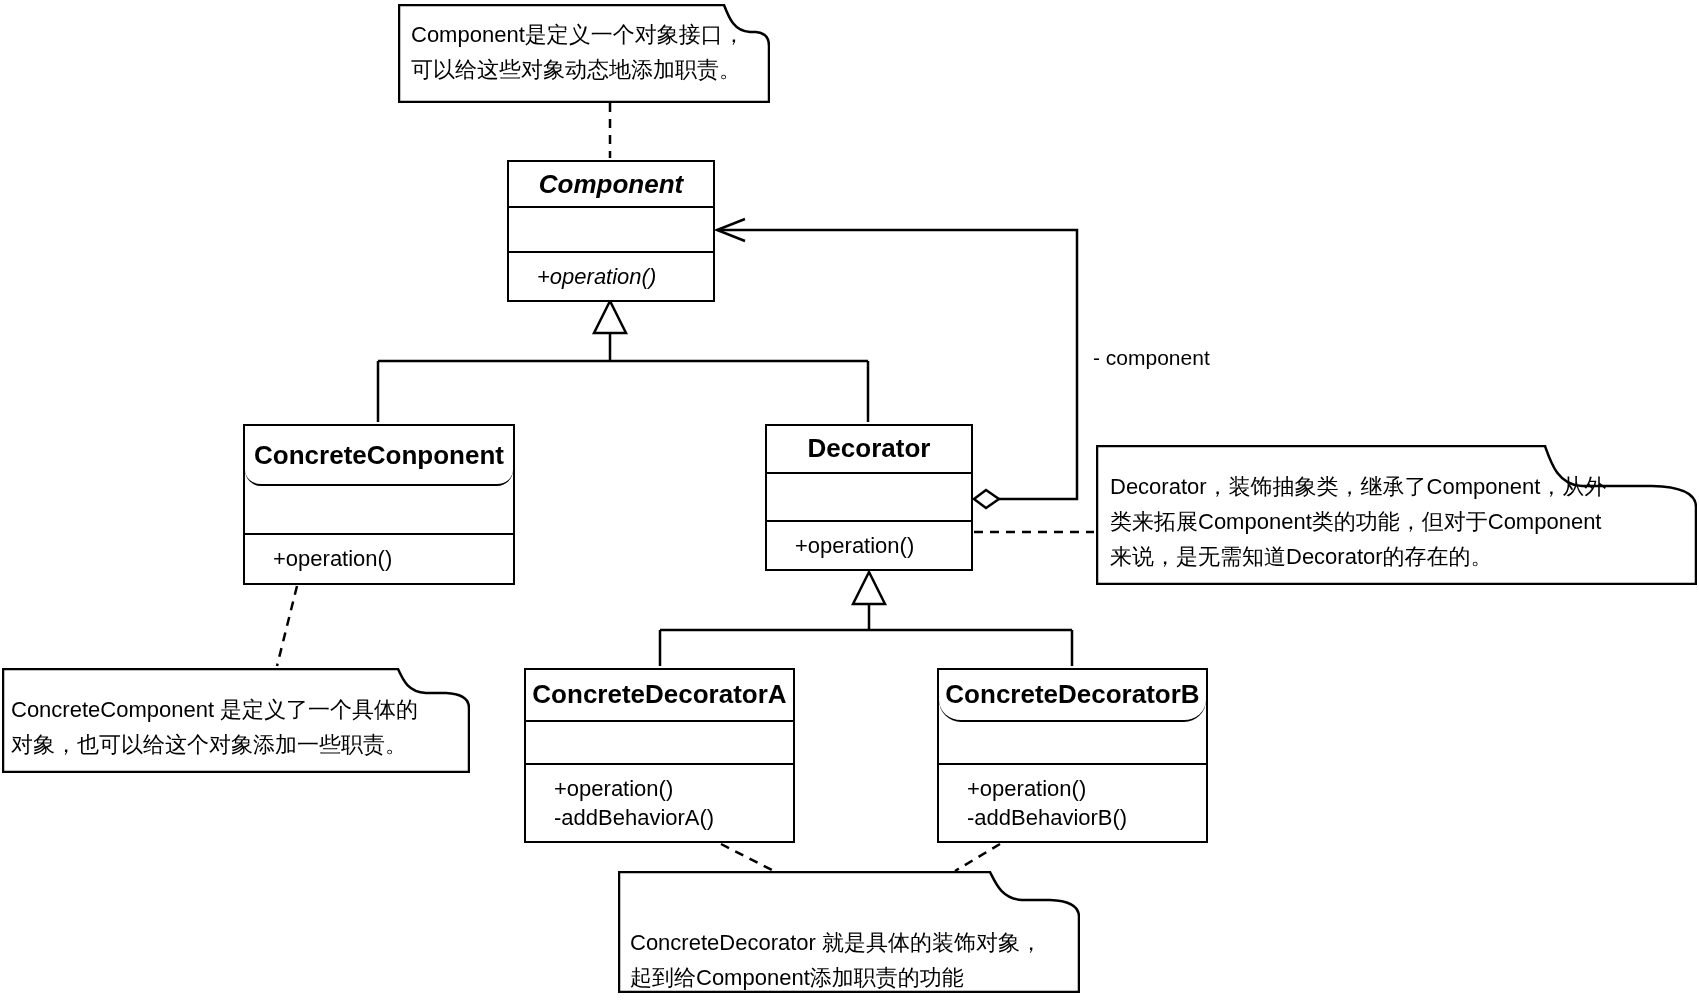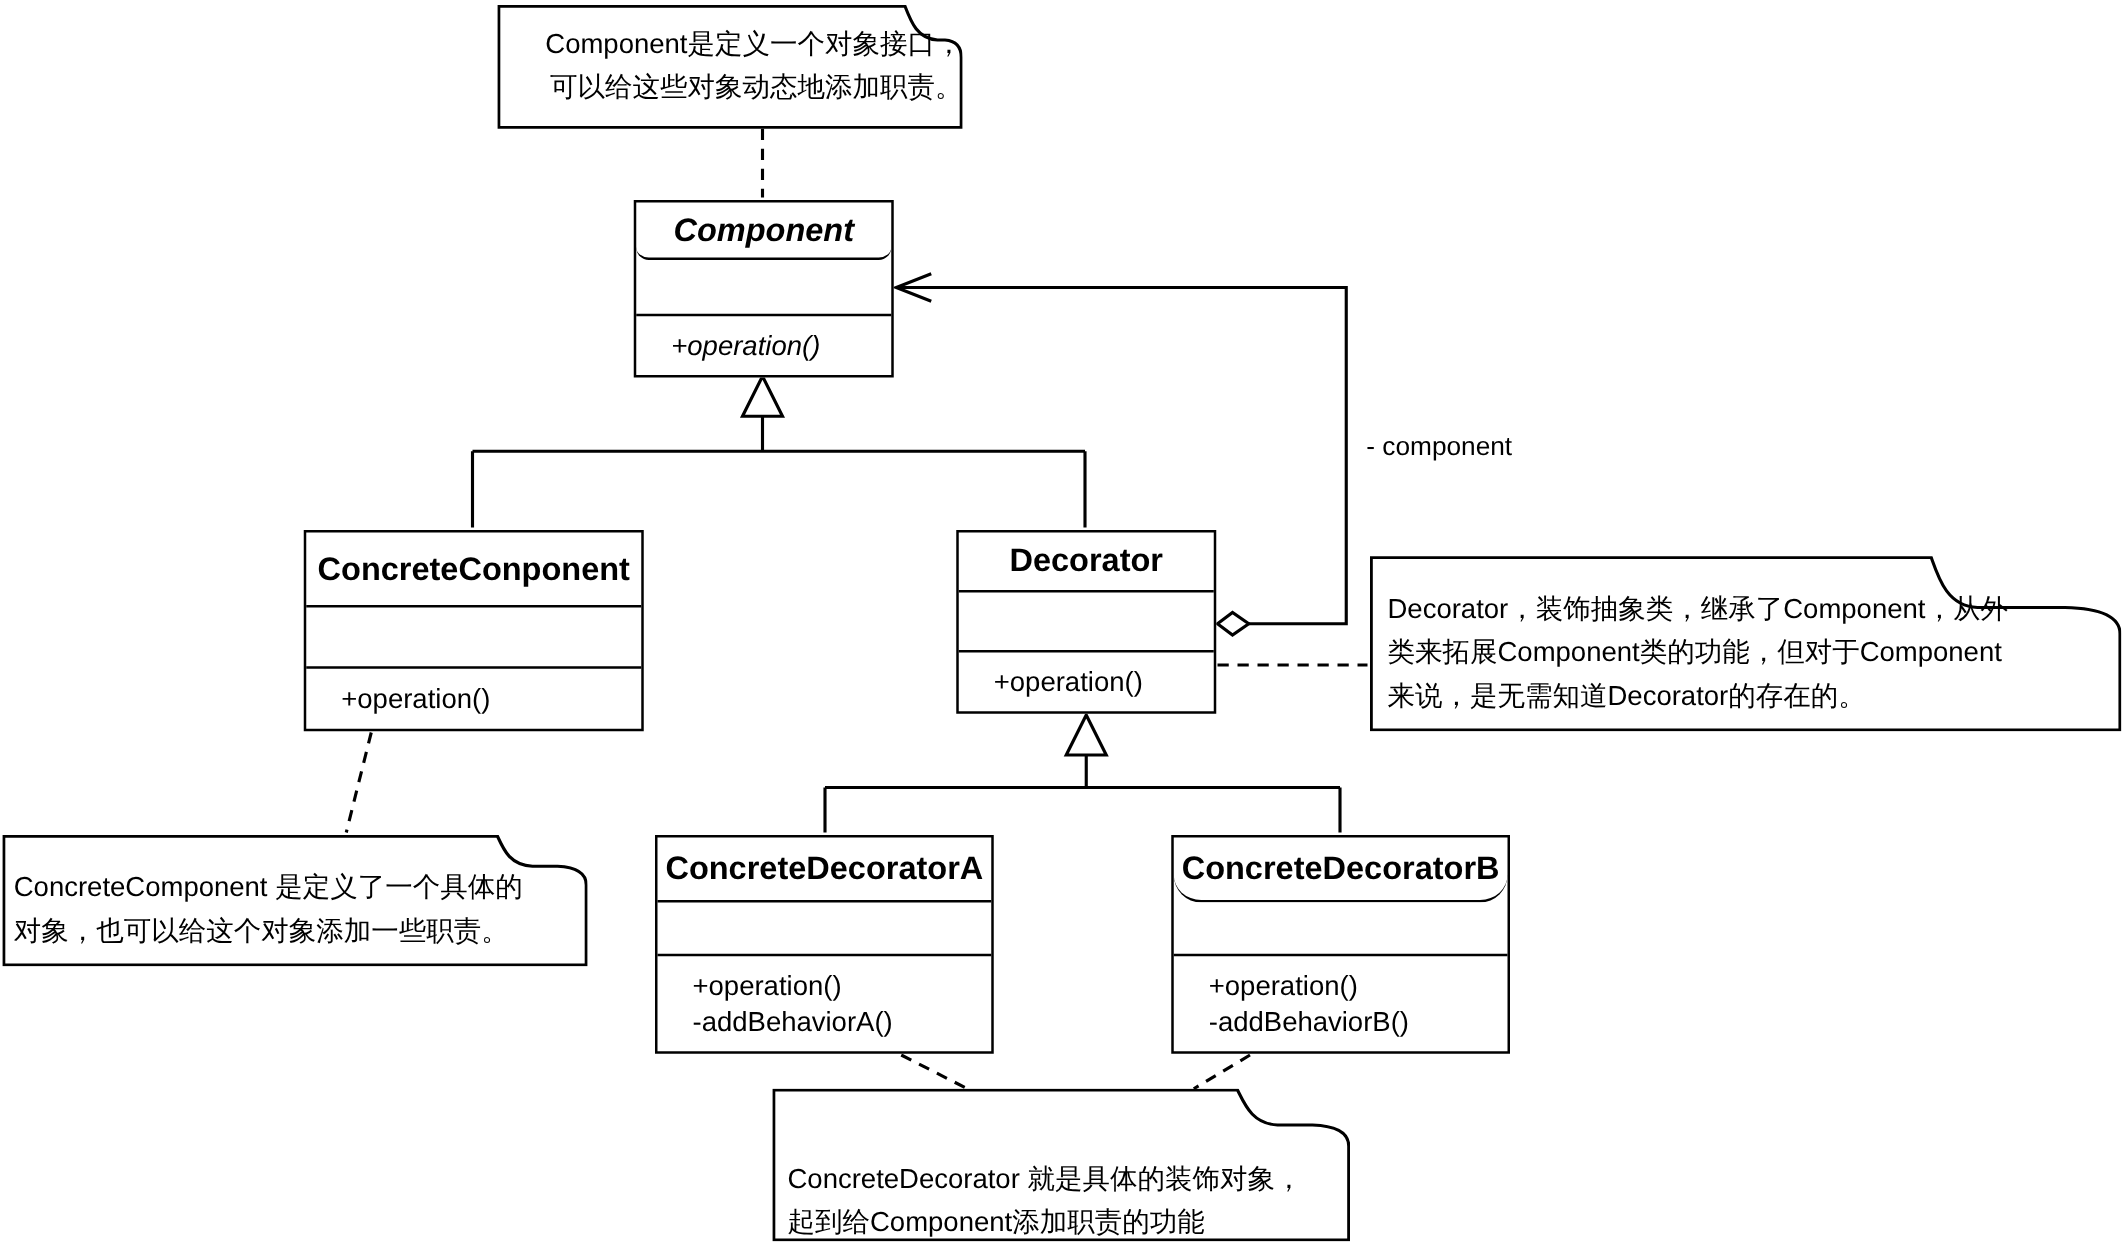--- a/index.html
+++ b/index.html
@@ -56,29 +56,29 @@
     <polygon points="869,572 853,604 885,604" fill="#fff"></polygon>
     <path d="M869,604 L869,630 M660,630 L1072,630 M660,630 L660,666 M1072,630 L1072,666"></path>
 
     <path d="M297,586 L277,666" stroke-dasharray="9,7"></path>
 
     <path d="M721,844 L772,870" stroke-dasharray="9,7"></path>
     <path d="M1000,844 L955,871" stroke-dasharray="9,7"></path>
   </svg>
 
   <div class="uml-class abstract" style="left:507px;top:160px;width:208px;height:142px;">
-    <div class="uml-title" style="height:50px;border-radius:10px;">Component</div>
+    <div class="uml-title" style="height:50px;">Component</div>
     <div class="uml-attrs" style="height:48px;"></div>
     <div class="uml-ops">
       <div>+operation()</div>
     </div>
   </div>
 
   <div class="uml-class" style="left:243px;top:424px;width:272px;height:161px;">
-    <div class="uml-title" style="height:58px;">ConcreteConponent</div>
+    <div class="uml-title" style="height:58px;border-radius:16px;">ConcreteConponent</div>
     <div class="uml-attrs" style="height:47px;"></div>
     <div class="uml-ops">
       <div>+operation()</div>
     </div>
   </div>
 
   <div class="uml-class" style="left:765px;top:424px;width:208px;height:147px;">
     <div class="uml-title" style="height:49px;">Decorator</div>
     <div class="uml-attrs" style="height:50px;"></div>
     <div class="uml-ops">
@@ -101,21 +101,21 @@
     <div class="uml-ops">
       <div>+operation()</div>
       <div>-addBehaviorB()</div>
     </div>
   </div>
 
   <div class="note" style="left:398px;top:4px;width:372px;height:99px;">
     <svg width="372" height="99" viewBox="0 0 372 99">
       <path d="M1,1 H326 C331,14 336,27 352,28 L358,28 Q371,29 371,42 L371,98 H1 Z" fill="#fff" stroke="#000" stroke-width="2.5"></path>
     </svg>
-    <div class="note-text" style="padding:13px 0 0 13px;text-align:right;">
+    <div class="note-text" style="padding:13px 0 0 13px;">
       <div>Component是定义一个对象接口，</div>
       <div>可以给这些对象动态地添加职责。</div>
     </div>
   </div>
 
   <div class="note" style="left:2px;top:668px;width:468px;height:105px;">
     <svg width="468" height="105" viewBox="0 0 468 105">
       <path d="M1,1 H396 C401,12 406,24 424,25 L444,25 Q467,26 467,40 L467,104 H1 Z" fill="#fff" stroke="#000" stroke-width="2.5"></path>
     </svg>
     <div class="note-text" style="padding:24px 0 0 9px;">

